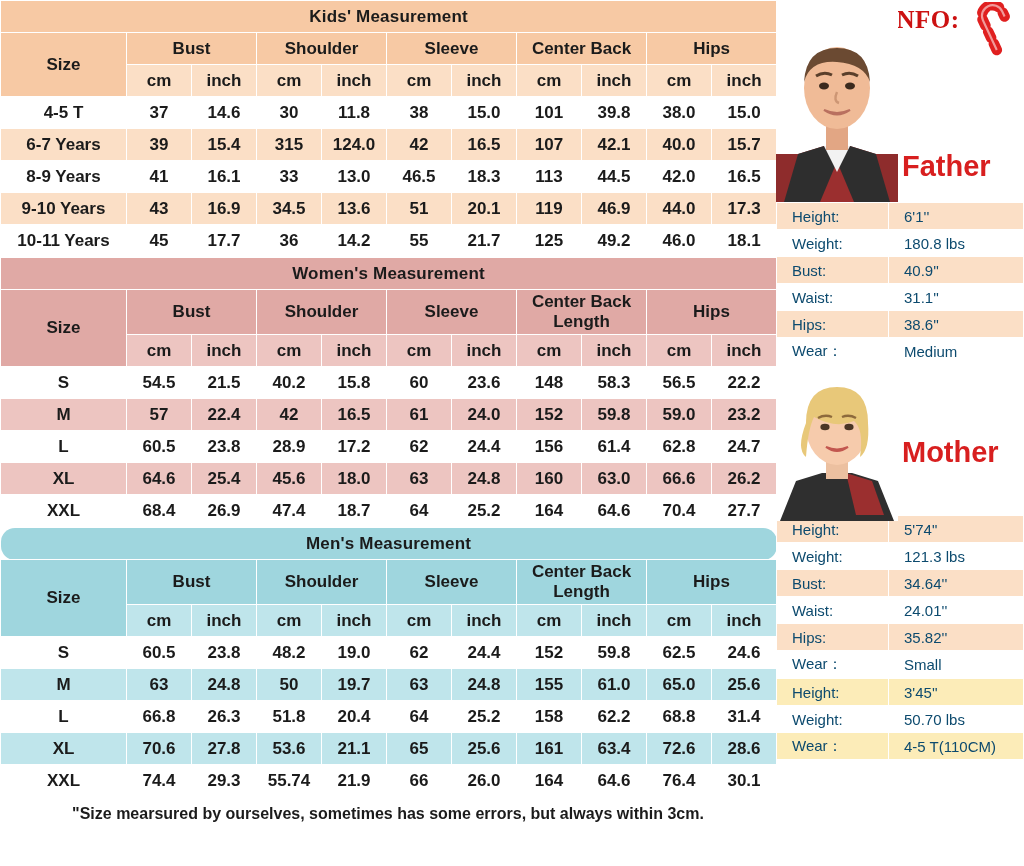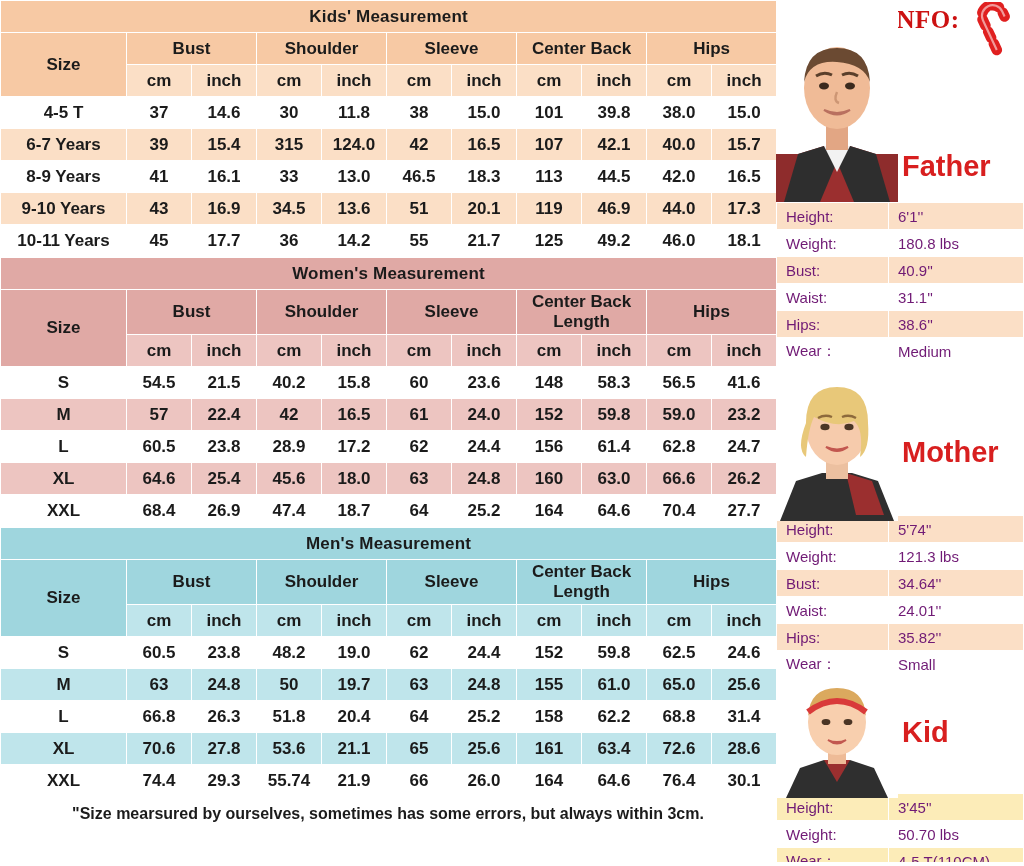--- a/index.html
+++ b/index.html
@@ -58,21 +58,21 @@
   .kids .r-even td { background: #fbdfc6; }
 
   
   .women .title-cell { background: #e0a9a5; }
   .women .hdr { background: #e0a9a5; }
   .women .unit { background: #edc5c1; }
   .women .r-odd td { background: #ffffff; }
   .women .r-even td { background: #edc5c1; }
 
   
-  .men .title-cell { background: #9fd6de; }
+  .men .title-cell { background: #9fd6de; border-radius: 14px; }
   .men .hdr { background: #9fd6de; }
   .men .unit { background: #bfe5eb; }
   .men .r-odd td { background: #ffffff; }
   .men .r-even td { background: #bfe5eb; }
 
   .footnote {
     width: 1024px;
     text-align: center;
     font-size: 16px;
     font-weight: bold;
@@ -108,23 +108,23 @@
   }
 
   table.info {
     border-collapse: collapse;
     table-layout: fixed;
     width: 248px;
   }
   table.info td {
     border: 1px solid #ffffff;
     font-size: 15px;
-    color: #701a75;
+    color: #0c4a6e;
     height: 27px;
-    padding: 0 9px;
+    padding: 0 15px;
   }
   table.info td.k { width: 112px; }
   
   .info-father td.k { background: #fbdfc6; }
   .info-father td.v { background: #fbdfc6; }
   .info-father tr:nth-child(even) td { background: #ffffff; }
   
   .info-mother td { background: #ffffff; }
   .info-mother tr:nth-child(odd) td { background: #fbdfc6; }
   
@@ -291,21 +291,21 @@
               <td>S</td>
               <td>54.5</td>
               <td>21.5</td>
               <td>40.2</td>
               <td>15.8</td>
               <td>60</td>
               <td>23.6</td>
               <td>148</td>
               <td>58.3</td>
               <td>56.5</td>
-              <td>41.6</td>
+              <td>22.2</td>
             </tr>
             <tr class="r-even">
               <td>M</td>
               <td>57</td>
               <td>22.4</td>
               <td>42</td>
               <td>16.5</td>
               <td>61</td>
               <td>24.0</td>
               <td>152</td>
@@ -575,37 +575,20 @@
             <td class="k">Hips:</td>
             <td class="v">35.82''</td>
           </tr>
           <tr>
             <td class="k">Wear：</td>
             <td class="v">Small</td>
           </tr>
         </tbody>
     </table>
 
-    <div style="position:relative;height:115px;">
-      <div class="portrait" style="left:0;top:-6px;width:122px;height:126px;">
-        <svg viewBox="0 0 122 126" width="122" height="126">
-          <rect x="0" y="0" width="122" height="126" fill="#ffffff"></rect>
-          <path d="M10 126 L24 96 L48 88 L74 88 L98 96 L112 126 Z" fill="#2f2f2f"></path>
-          <path d="M48 88 L61 110 L74 88 Z" fill="#9b2f2f"></path>
-          <path d="M52 76 h18 v16 h-18 z" fill="#eebb97"></path>
-          <ellipse cx="61" cy="50" rx="29" ry="33" fill="#f8cfae"></ellipse>
-          <path d="M32 44 q2 -28 29 -28 q27 0 29 28 q-8 -16 -29 -16 q-21 0 -29 16 z" fill="#dba95e"></path>
-          <path d="M32 40 q29 -22 58 0" stroke="#d93a3a" stroke-width="6" fill="none"></path>
-          <ellipse cx="50" cy="50" rx="4.4" ry="3.1" fill="#4a3525"></ellipse>
-          <ellipse cx="72" cy="50" rx="4.4" ry="3.1" fill="#4a3525"></ellipse>
-          <path d="M52 68 q9 7 18 0 q-9 4 -18 0 z" fill="#ffffff" stroke="#c2574f" stroke-width="1.8"></path>
-        </svg>
-      </div>
-      <div class="label-name" style="left:126px;top:38px;">Kid</div>
-    </div>
 
     <table class="info info-kid">
       <tbody id="info-kid">
           <tr>
             <td class="k">Height:</td>
             <td class="v">3'45''</td>
           </tr>
           <tr>
             <td class="k">Weight:</td>
             <td class="v">50.70 lbs</td>

